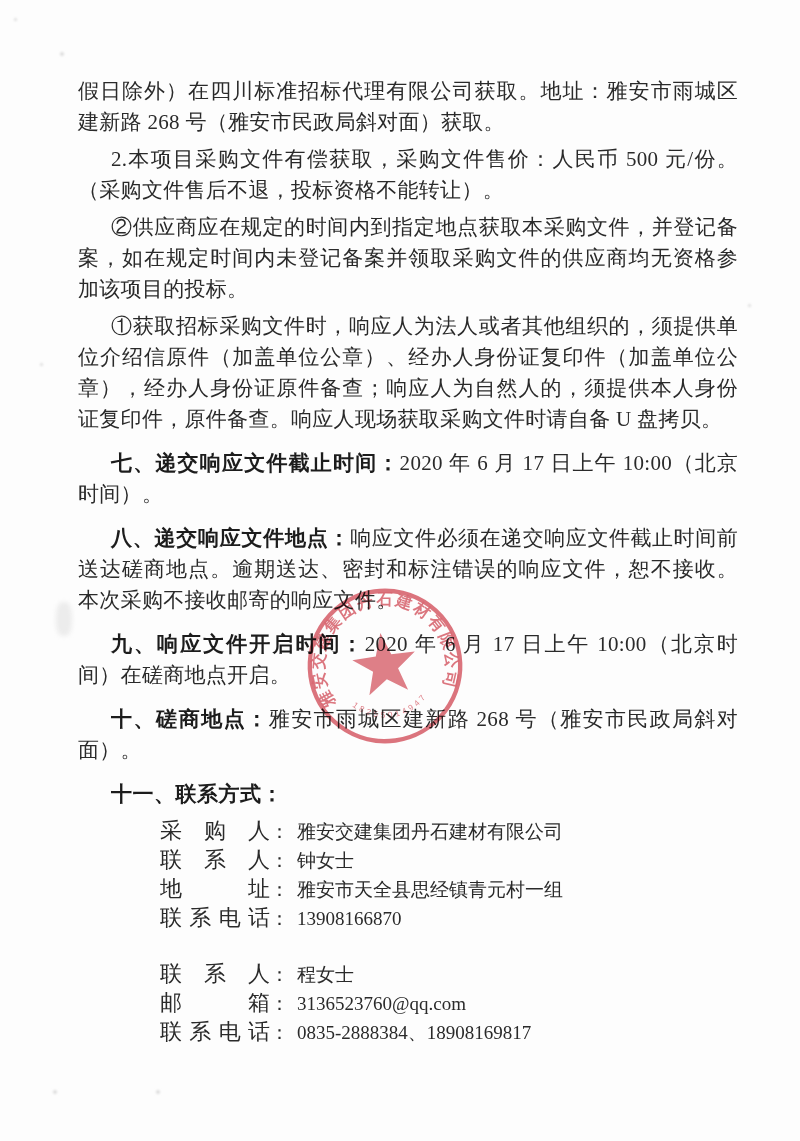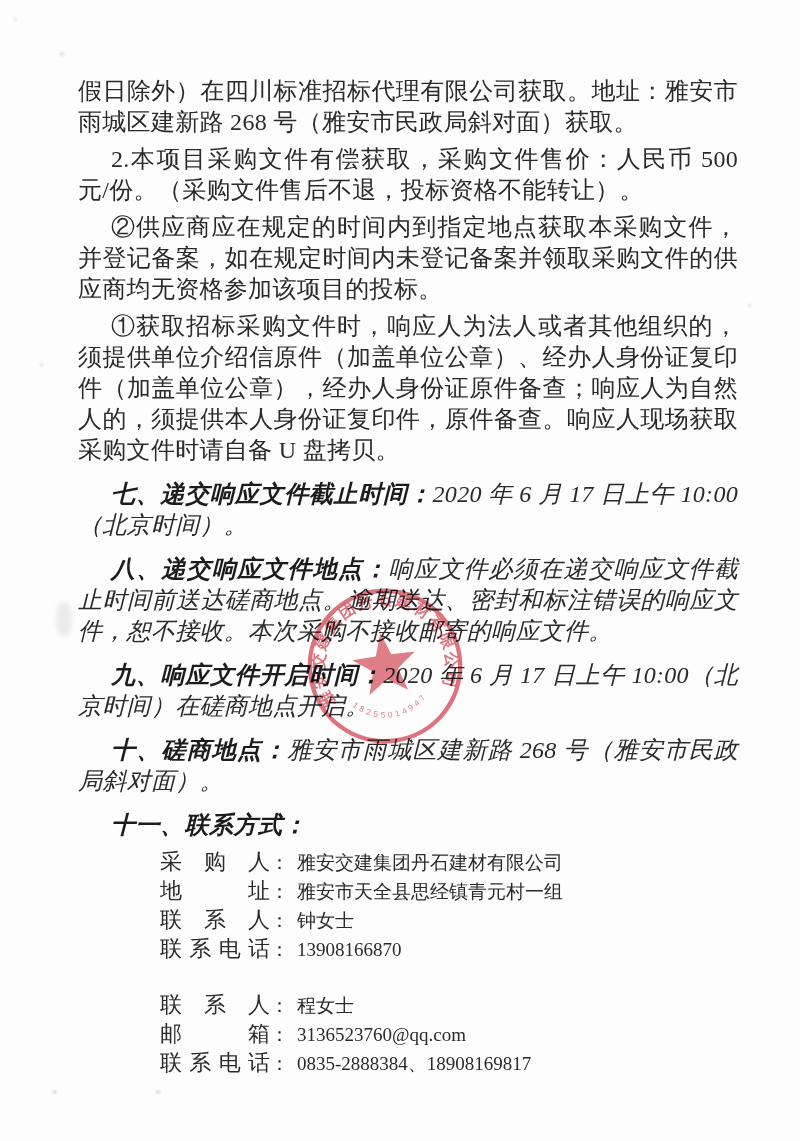--- a/index.html
+++ b/index.html
@@ -9,28 +9,28 @@
     background:#fdfdfd;
     font-family:"Liberation Serif","DejaVu Serif",serif;
     color:#2a2a2a;
     overflow:hidden;
   }
   .content{
     position:absolute;
     left:78px; right:62px; top:76px;
   }
   p.body{
-    font-size:24px;
+    font-size:21px;
     line-height:31px;
     margin:0 0 6px 0;
     text-align:justify;
     letter-spacing:0.3px;
   }
   p.ind{ text-indent:33px; }
-  p.sec{ margin-top:12px; margin-bottom:7px;font-style:italic; }
+  p.sec{ margin-top:12px; margin-bottom:7px; }
   .h{
     font-family:"Liberation Sans","DejaVu Sans",sans-serif;
     font-weight:700;
     color:#1c1c1c;
     letter-spacing:0.5px;
   }
   .contact-block{ margin-left:82px; }
   .crow{
     font-size:19px;
     line-height:28px;
@@ -85,22 +85,22 @@
     <p class="body ind">①获取招标采购文件时，响应人为法人或者其他组织的，须提供单位介绍信原件（加盖单位公章）、经办人身份证复印件（加盖单位公章），经办人身份证原件备查；响应人为自然人的，须提供本人身份证复印件，原件备查。响应人现场获取采购文件时请自备 U 盘拷贝。</p>
 
     <p class="body ind sec"><b class="h">七、递交响应文件截止时间：</b><span>2020 年 6 月 17 日上午 10:00（北京时间）。</span></p>
     <p class="body ind sec"><b class="h">八、递交响应文件地点：</b><span>响应文件必须在递交响应文件截止时间前送达磋商地点。逾期送达、密封和标注错误的响应文件，恕不接收。本次采购不接收邮寄的响应文件。</span></p>
     <p class="body ind sec"><b class="h">九、响应文件开启时间：</b><span>2020 年 6 月 17 日上午 10:00（北京时间）在磋商地点开启。</span></p>
     <p class="body ind sec"><b class="h">十、磋商地点：</b><span>雅安市雨城区建新路 268 号（雅安市民政局斜对面）。</span></p>
     <p class="body ind sec"><b class="h">十一、联系方式：</b></p>
 
     <div class="contact-block">
       <div class="crow"><span class="clabel">采购人</span><span class="colon">：</span><span class="cval">雅安交建集团丹石建材有限公司</span></div>
+      <div class="crow"><span class="clabel">联系人</span><span class="colon">：</span><span class="cval">钟女士</span></div>
       <div class="crow"><span class="clabel">地址</span><span class="colon">：</span><span class="cval">雅安市天全县思经镇青元村一组</span></div>
-      <div class="crow"><span class="clabel">联系人</span><span class="colon">：</span><span class="cval">钟女士</span></div>
       <div class="crow"><span class="clabel">联系电话</span><span class="colon">：</span><span class="cval">13908166870</span></div>
     </div>
 
     <div class="blockgap"></div>
 
     <div class="contact-block">
       <div class="crow"><span class="clabel">联系人</span><span class="colon">：</span><span class="cval">程女士</span></div>
       <div class="crow"><span class="clabel">邮箱</span><span class="colon">：</span><span class="cval">3136523760@qq.com</span></div>
       <div class="crow"><span class="clabel">联系电话</span><span class="colon">：</span><span class="cval">0835-2888384、18908169817</span></div>
     </div>

